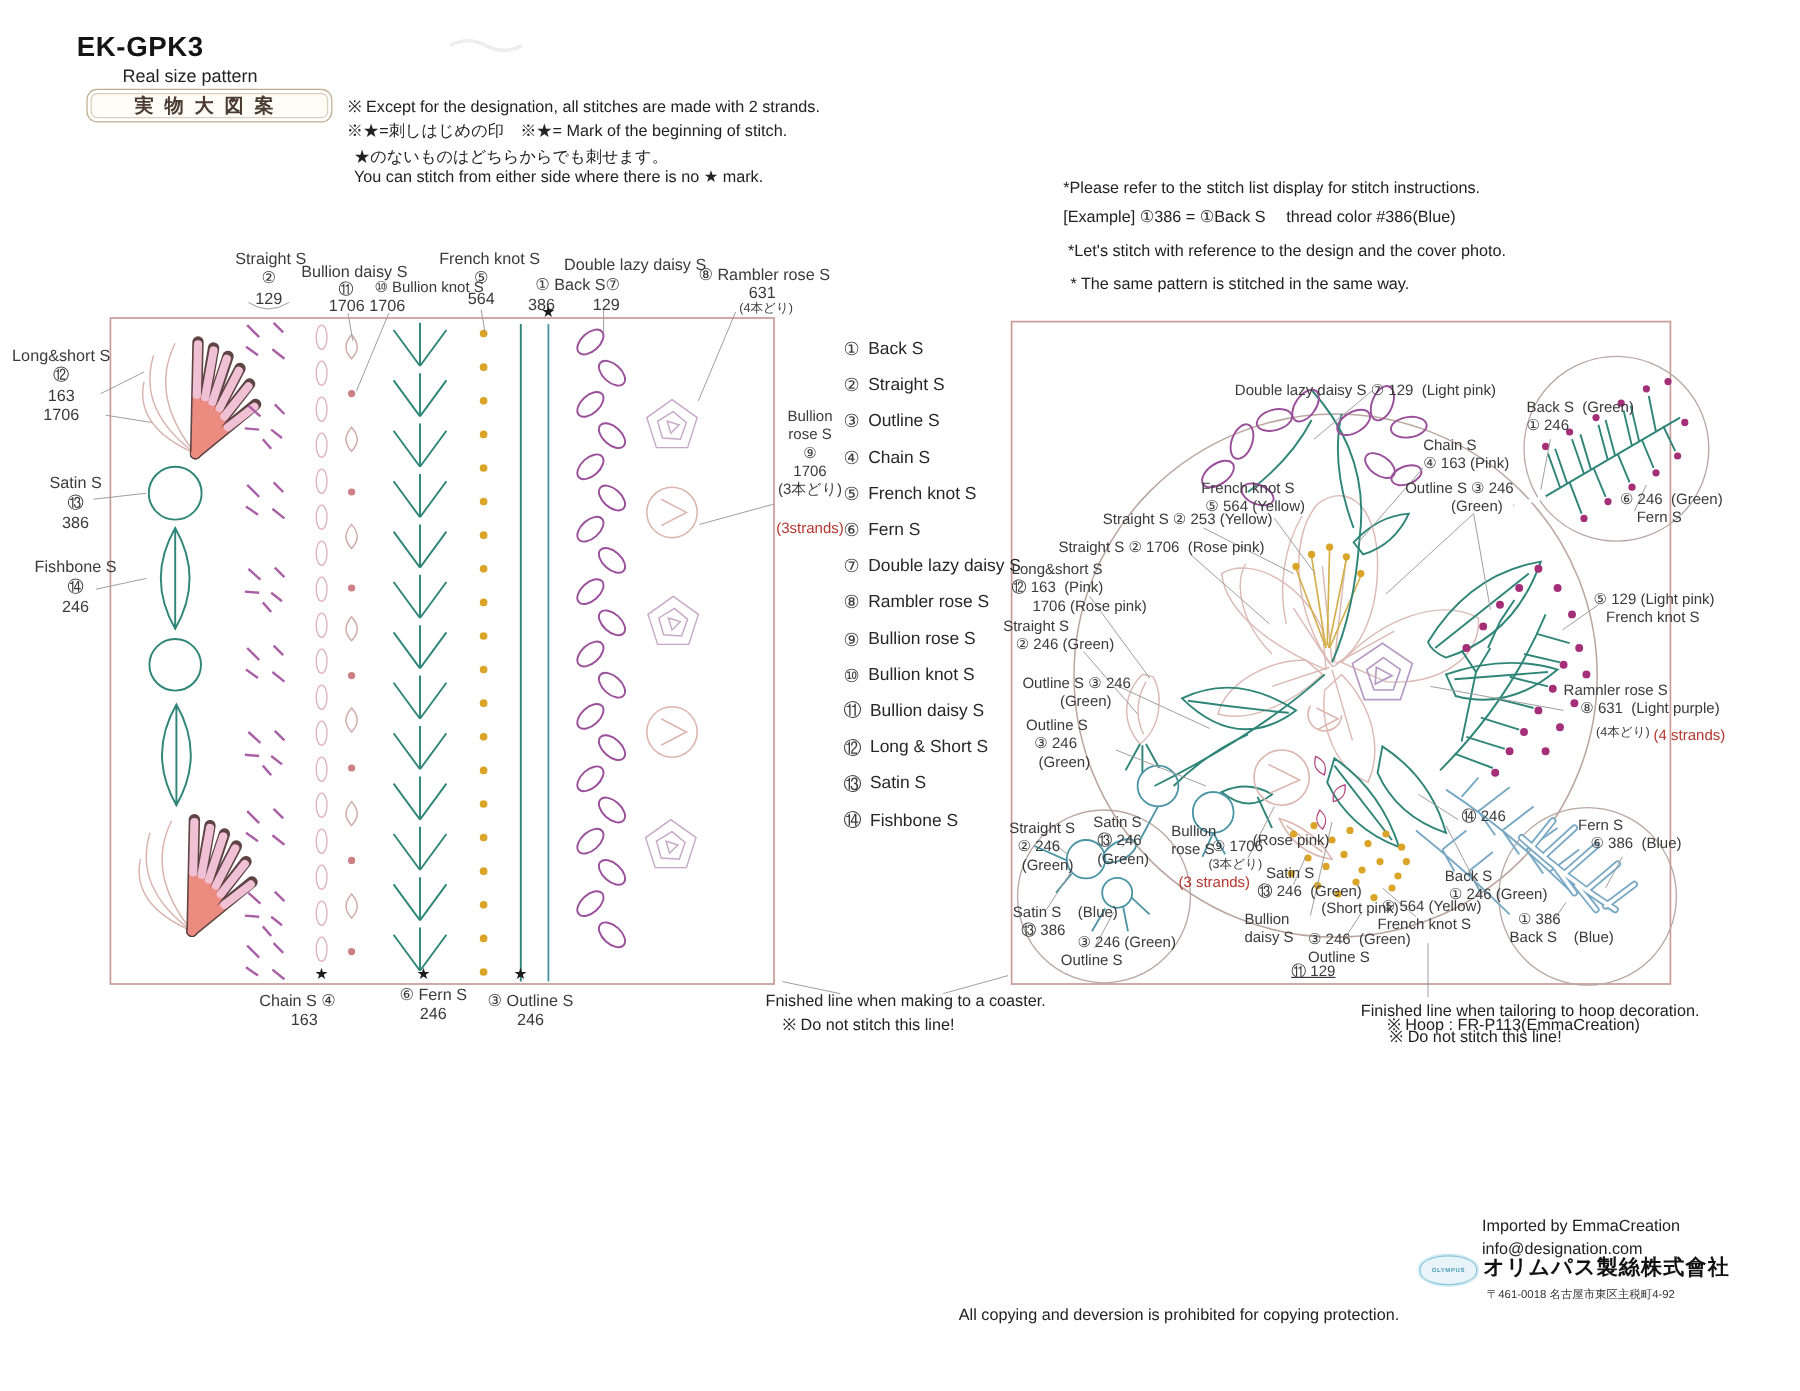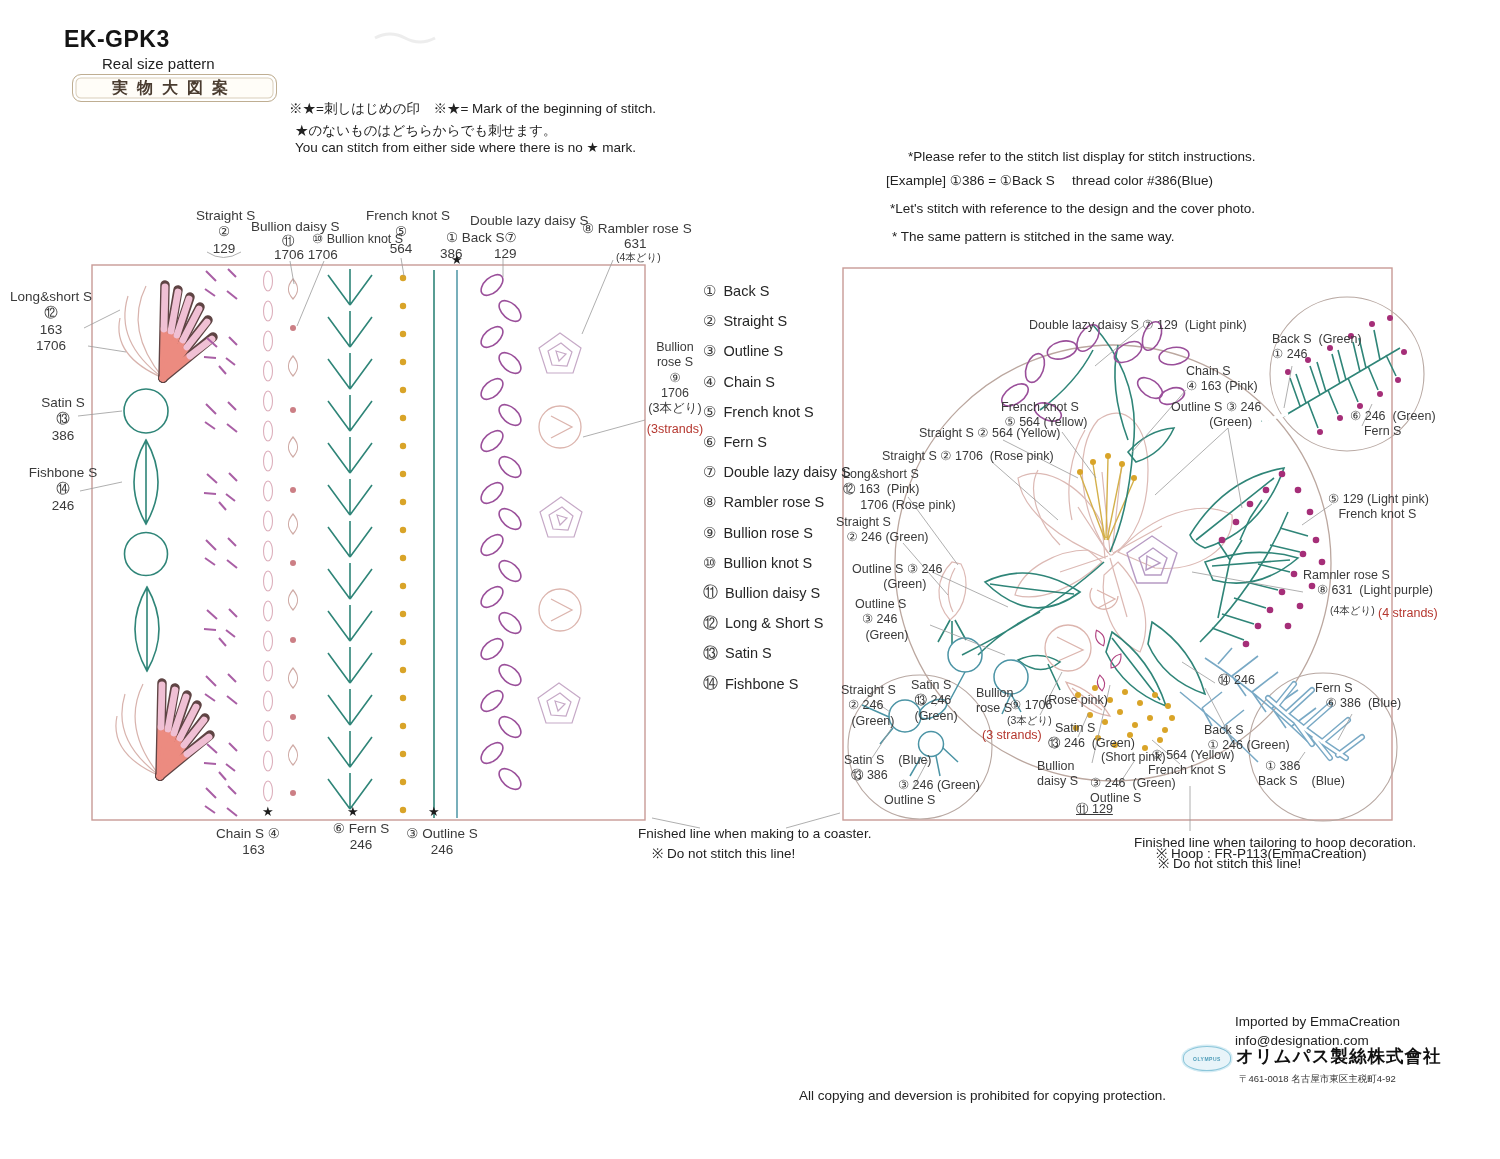--- a/index.html
+++ b/index.html
@@ -388,25 +388,26 @@
   </g>
 
   <path class="lead" d="M207,252 Q223,263 241,252 M290,261 L294,284 M324,261 L297,326 M401,258 L404,276 M503,257 L503,277 M613,260 L582,334 M84,328 L120,310 M88,346 L126,352 M78,416 L122,411 M80,491 L122,482 M645,420 L583,437"></path>
   <path class="lead" d="M1143,326 L1095,366 M1292,366 L1284,408 M1186,390 L1132,452 M1228,428 L1155,495 M1228,428 L1242,508 M1062,432 L1096,478 M1003,440 L1078,478 M992,462 L1058,520 M908,497 L958,565 M903,543 L948,595 M932,572 L1008,607 M930,625 L1005,655 M1332,504 L1302,525 M1303,592 L1192,572 M1215,683 L1182,662 M1352,714 L1338,740 M873,700 L890,712 M943,697 L935,706 M872,758 L893,726 M912,790 L928,760 M1040,715 L1062,672 M1078,737 L1088,714 M1092,763 L1110,685 M1180,764 L1152,740 M1232,740 L1205,688 M1294,768 L1305,752 M1362,426 L1372,404 M1118,786 L1135,760"></path>
   <path class="lead" d="M700,828 L652,818 M786,828 L840,813 M1190,786 L1190,831"></path>
 </svg>
 
 <div class="title">EK-GPK3</div>
 <div class="subtitle">Real size pattern</div>
 <div class="badge">実物大図案</div>
+<div class="note" style="left:290px;top:79px;">※ Except for the designation, all stitches are made with 2 strands.</div>
 <div class="note" style="left:289px;top:100px;">※★=刺しはじめの印　※★= Mark of the beginning of stitch.</div>
 <div class="note" style="left:295px;top:122px;">★のないものはどちらからでも刺せます。</div>
 <div class="note" style="left:295px;top:139px;">You can stitch from either side where there is no ★ mark.</div>
 
-<div class="instr" style="left:908px;top:149px;">*Please refer to the stitch list display for stitch instructions.</div>
+<div class="instr" style="left:886px;top:149px;">*Please refer to the stitch list display for stitch instructions.</div>
 <div class="instr" style="left:886px;top:172px;">[Example] ①386  = ①Back S　 thread color #386(Blue)</div>
 <div class="instr" style="left:890px;top:201px;">*Let's stitch with reference to the design and the cover photo.</div>
 <div class="instr" style="left:892px;top:229px;">* The same pattern is stitched in the same way.</div>
 
 <div class="lbl md c" style="left:196px;top:208px;width:56px;">Straight S
 ②
 129</div>
 <div class="lbl md" style="left:251px;top:219px;">Bullion daisy S</div>
 <div class="lbl" style="left:282px;top:234px;">⑪</div>
 <div class="lbl" style="left:312px;top:232px;">⑩ Bullion knot S</div>
@@ -435,21 +436,21 @@
        163</div>
 <div class="lbl md c" style="left:331px;top:821px;width:60px;">⑥ Fern S
 246</div>
 <div class="lbl md c" style="left:405px;top:826px;width:74px;">③ Outline S
 246</div>
 <div class="lbl c" style="left:644px;top:340px;width:62px;">Bullion
 rose S
 ⑨
 1706
 (3本どり)</div>
-<div class="lbl red c" style="left:640px;top:422px;width:70px;">(3strands)</div>
+<div class="lbl red c" style="left:640px;top:433px;width:70px;">(3strands)</div>
 <div class="star" style="left:451px;top:252px;">★</div>
 <div class="star" style="left:262px;top:804px;">★</div>
 <div class="star" style="left:347px;top:804px;">★</div>
 <div class="star" style="left:428px;top:804px;">★</div>
 
 <div class="legend">
   <div class="row">
         <span class="num">①</span>
         <span>Back S</span>
       </div>
@@ -511,21 +512,21 @@
 <div class="lbl" style="left:1272px;top:332px;">Back S  (Green)
 ① 246</div>
 <div class="lbl" style="left:1186px;top:364px;">Chain S
 ④ 163 (Pink)</div>
 <div class="lbl" style="left:1001px;top:400px;">French knot S
  ⑤ 564 (Yellow)</div>
 <div class="lbl" style="left:1171px;top:400px;">Outline S ③ 246
            (Green)</div>
 <div class="lbl" style="left:1350px;top:409px;">⑥ 246  (Green)
     Fern S</div>
-<div class="lbl" style="left:919px;top:426px;">Straight S ② 564 (Yellow)</div>
+<div class="lbl" style="left:919px;top:426px;">Straight S ② 253 (Yellow)</div>
 <div class="lbl" style="left:882px;top:449px;">Straight S ② 1706  (Rose pink)</div>
 <div class="lbl" style="left:843px;top:467px;">Long&amp;short S
 ⑫ 163  (Pink)
      1706 (Rose pink)</div>
 <div class="lbl" style="left:836px;top:515px;">Straight S
    ② 246 (Green)</div>
 <div class="lbl" style="left:1328px;top:492px;">⑤ 129 (Light pink)
    French knot S</div>
 <div class="lbl" style="left:852px;top:562px;">Outline S ③ 246
          (Green)</div>

